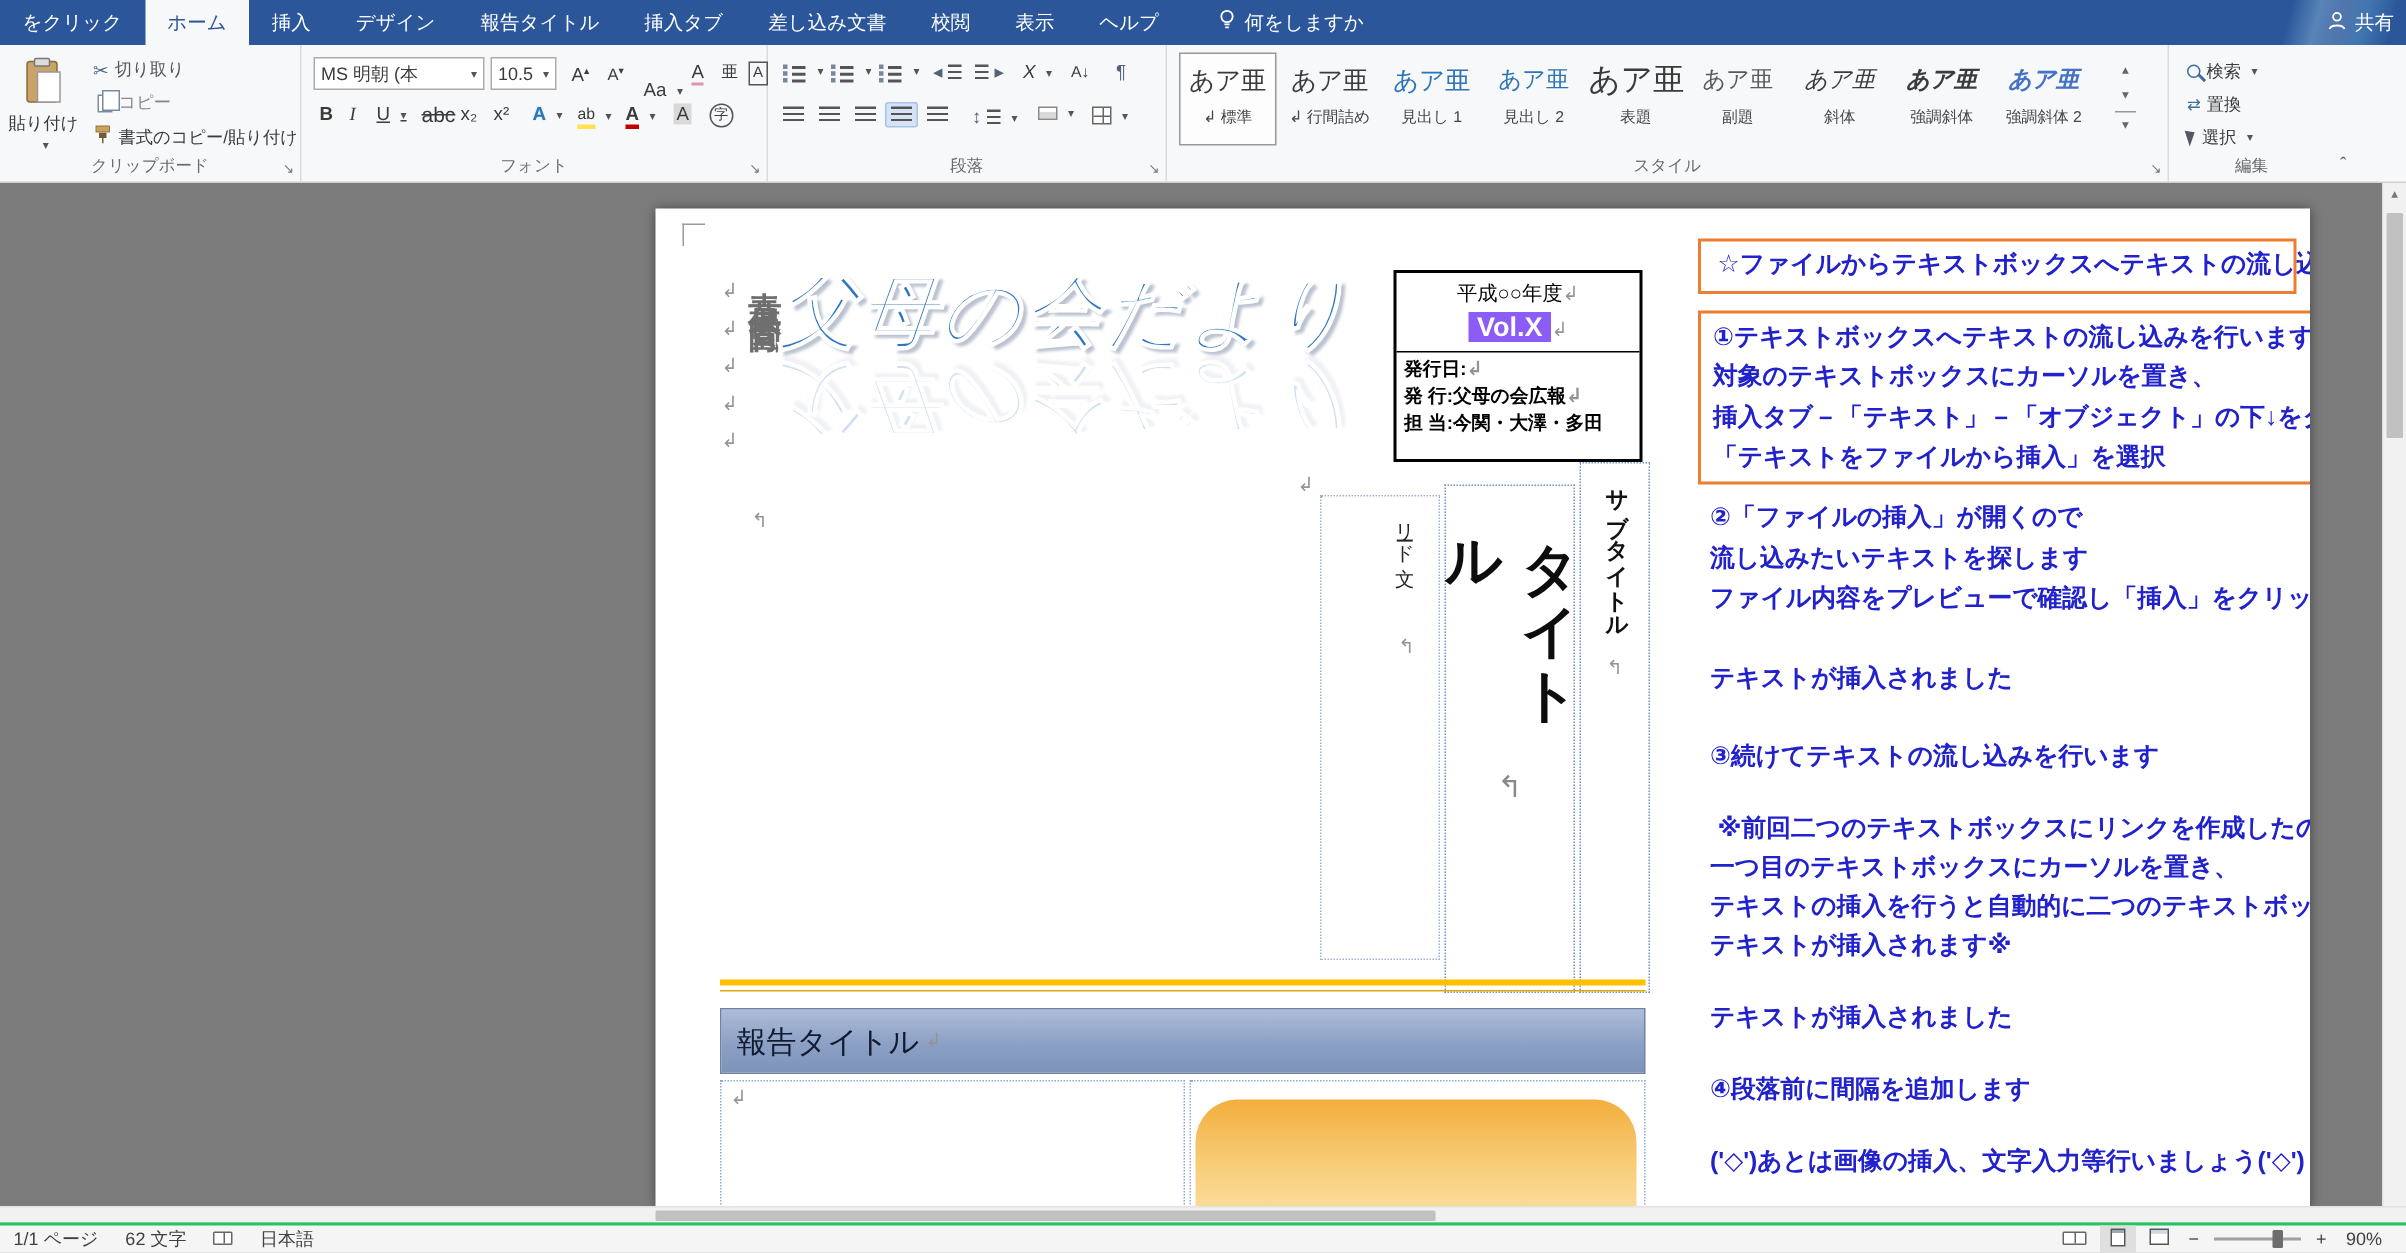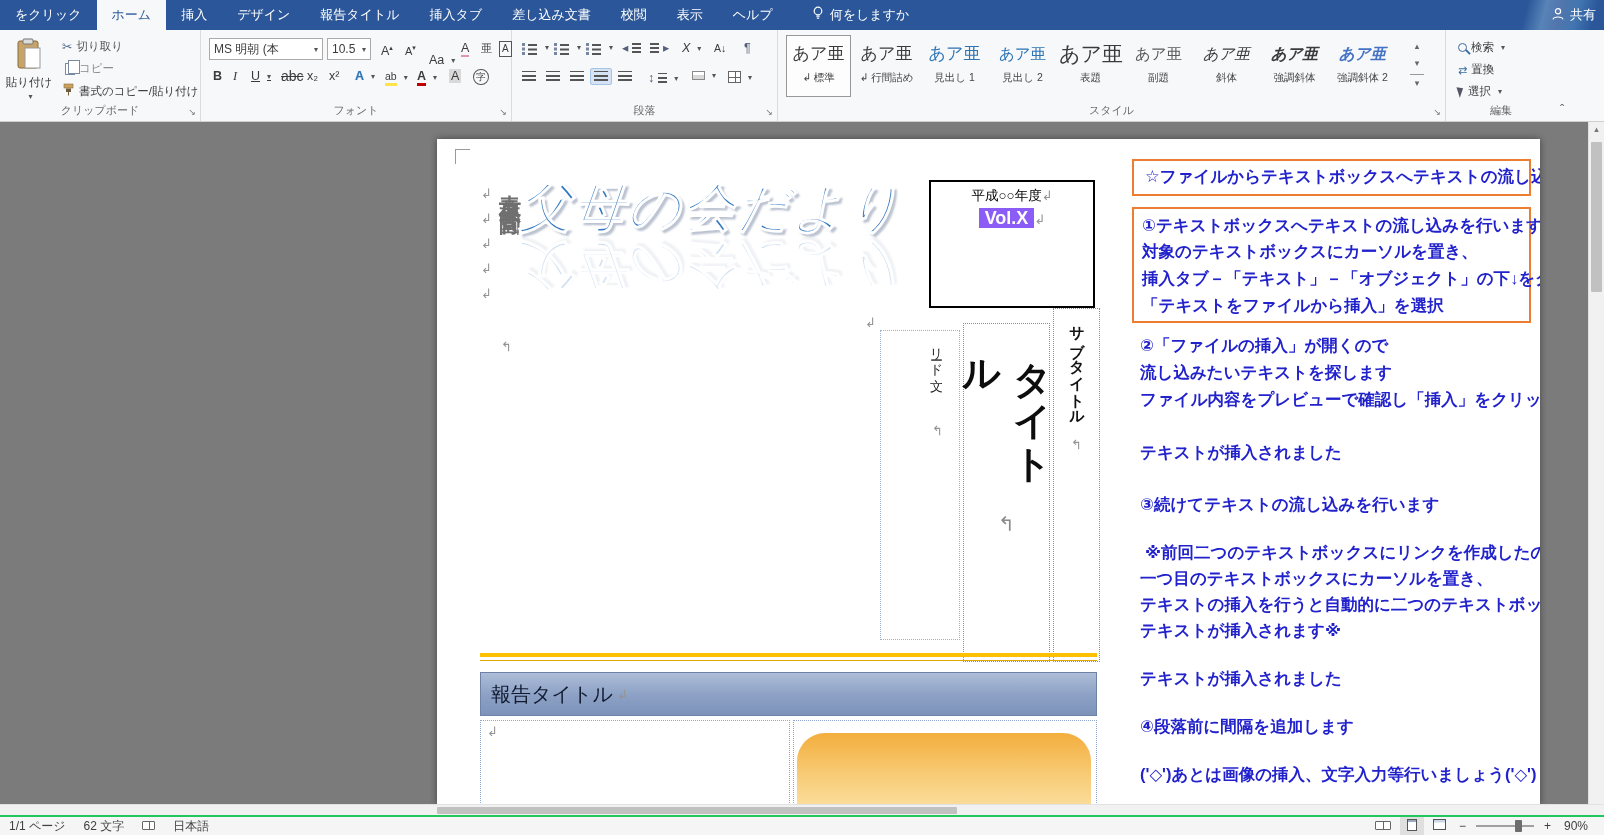--- a/index.html
+++ b/index.html
@@ -377,20 +377,25 @@
       <div id="wordart" style="left:82px;top:34px;">父母の会だより</div>
       <div id="wordart-r" style="left:82px;top:92px;">父母の会だより</div>
 
       <div class="abs" style="left:492px;top:41px;width:166px;height:128px;border:2.5px solid #000;background:#fff;">
         <div style="text-align:center;font-size:13.5px;padding-top:5px;">
           <span>平成○○年度</span><span class="pil">↲</span>
         </div>
         <div style="text-align:center;margin-top:3px;">
           <span style="background:#8b5cf6;color:#fff;font-weight:bold;font-size:18px;padding:0 6px;">Vol.X</span><span class="pil">↲</span>
         </div>
+        <div style="border-top:1.5px solid #000;margin-top:5px;padding:2px 5px 0;font-size:12.5px;font-weight:700;line-height:18px;">
+          <div><span>発行日:</span><span class="pil">↲</span></div>
+          <div><span>発 行:父母の会広報</span><span class="pil">↲</span></div>
+          <div><span>担 当:今関・大澤・多田</span></div>
+        </div>
       </div>
 
       <div class="abs pil" style="left:428px;top:176px;">↲</div>
 
       <div class="dotted" style="left:616px;top:169px;width:47px;height:354px;">
         <div class="vtext" style="position:absolute;left:50%;transform:translateX(-50%);top:6px;height:120px;font-size:15px;font-weight:700;color:#111;">サブタイトル</div>
         <div class="abs pil" style="left:50%;transform:translateX(-50%);top:128px;">↰</div>
       </div>
 
       <div class="dotted" style="left:526px;top:184px;width:87px;height:339px;">
@@ -414,21 +419,21 @@
         <div class="abs pil" style="left:6px;top:3px;">↲</div>
       </div>
       <div class="dotted" style="left:356px;top:581px;width:304px;height:85px;border-color:#8fa7d2;">
         <div class="abs" style="left:3px;top:12px;width:294px;height:80px;border-radius:28px 28px 0 0;background:linear-gradient(180deg,#f3ae3d,#f8cd79 55%,#fbe0a4);"></div>
       </div>
 
       <div class="obox" style="left:695px;top:20px;width:399px;height:37px;">
         <div class="instr" style="left:11px;top:2px;">☆ファイルからテキストボックスへテキストの流し込み☆</div>
       </div>
 
-      <div class="obox" style="left:695px;top:68px;width:399px;height:116px;">
+      <div class="obox" style="left:695px;top:68px;width:470px;height:116px;">
         <div class="instr" style="left:8px;top:3px;">①テキストボックスへテキストの流し込みを行います</div>
         <div class="instr" style="left:8px;top:29px;">対象のテキストボックスにカーソルを置き、</div>
         <div class="instr" style="left:8px;top:56px;">挿入タブ－「テキスト」－「オブジェクト」の下↓をクリック</div>
         <div class="instr" style="left:8px;top:83px;">「テキストをファイルから挿入」を選択</div>
       </div>
 
       <div class="instr" style="left:703px;top:193px;">②「ファイルの挿入」が開くので</div>
       <div class="instr" style="left:703px;top:220px;">流し込みたいテキストを探します</div>
       <div class="instr" style="left:703px;top:247px;">ファイル内容をプレビューで確認し「挿入」をクリック</div>
 

